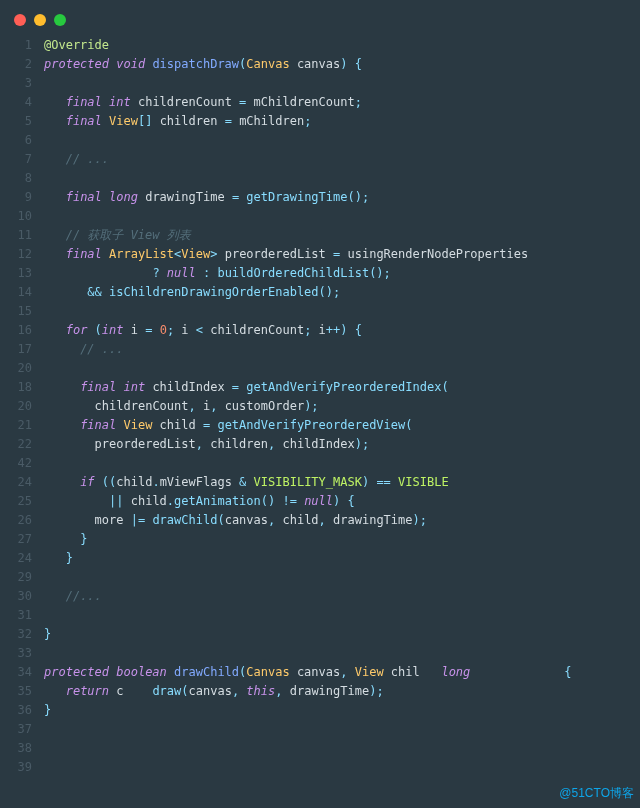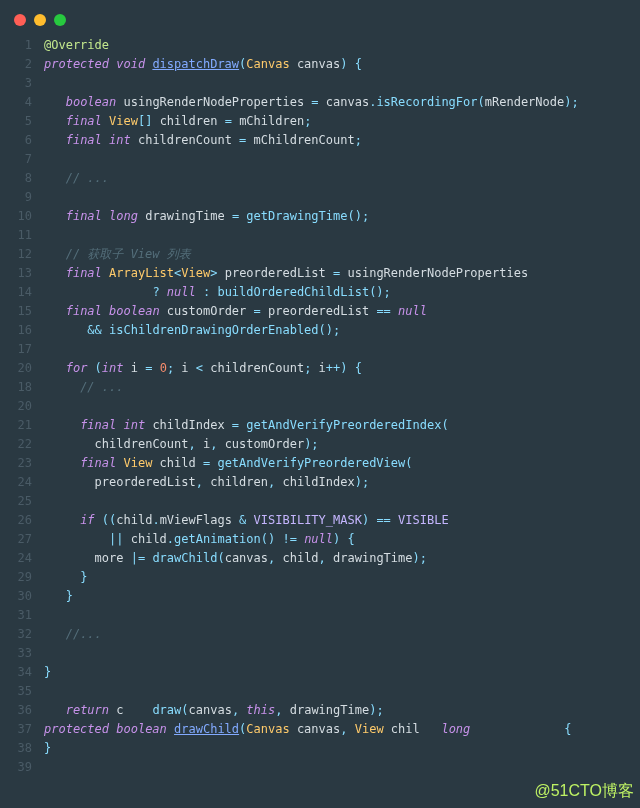--- a/index.html
+++ b/index.html
@@ -44,34 +44,34 @@
     white-space: pre;
   }
   .lines {
     padding-left: 12px;
     color: #d5dde2;
     flex: 1;
   }
   .k   { color: #c792ea; font-style: italic; text-align: center; }  
   .ty  { color: #ffcb6b; }                       
   .id  { color: #d5dde2; }                       
-  .fn  { color: #82aaff; text-decoration: underline; }                       
+  .fn  { color: #82aaff; }                       
   .fn2 { color: #89ddff; }                       
   .op  { color: #89ddff; }                       
   .an  { color: #c3e88d; }   
   .nm  { color: #f78c6c; }                       
   .cm  { color: #546e7a; font-style: italic; }   
-  .cn  { color: #c4b5fd; margin-top: 31px; }                       
+  .cn  { color: #bef264; margin-top: 31px; }                       
   .gt  { color: #89ddff; }                       
   .watermark {
     position: absolute;
     right: 6px;
     bottom: 6px;
-    font-size: 16px;
-    color: #bef264;
+    font-size: 12px;
+    color: #0ea5e9;
     font-family: sans-serif;
   }
 </style>
 </head>
 <body>
 
 <div class="editor">
   <div class="traffic-lights">
     <div class="dot red"></div>
     <div class="dot yellow"></div>
@@ -94,21 +94,21 @@
         <div>13</div>
         <div>14</div>
         <div>15</div>
         <div>16</div>
         <div>17</div>
         <div>20</div>
         <div>18</div>
         <div>20</div>
         <div>21</div>
         <div>22</div>
-        <div>23</div>
+        <div>42</div>
         <div>24</div>
         <div>25</div>
         <div>26</div>
         <div>27</div>
         <div>24</div>
         <div>29</div>
         <div>30</div>
         <div>31</div>
         <div>32</div>
         <div>33</div>
@@ -116,52 +116,50 @@
         <div>35</div>
         <div>36</div>
         <div>37</div>
         <div>38</div>
         <div>39</div>
       </div>
     <div class="lines" id="lines">
         <div><span class="an">@Override</span></div>
         <div><span class="k">protected </span><span class="k">void </span><span class="fn">dispatchDraw</span><span class="op">(</span><span class="ty">Canvas</span><span class="id"> canvas</span><span class="op">) {</span></div>
         <div><span></span></div>
-        <div><span>   </span><span class="k">boolean </span><span class="id">usingRenderNodeProperties </span><span class="op">= </span><span class="id">canvas</span><span class="op">.</span><span class="fn2">isRecordingFor</span><span class="op">(</span><span class="id">mRenderNode</span><span class="op">);</span></div>
+        <div><span>   </span><span class="k">final int </span><span class="id">childrenCount </span><span class="op">= </span><span class="id">mChildrenCount</span><span class="op">;</span></div>
         <div><span>   </span><span class="k">final </span><span class="ty">View</span><span class="op">[] </span><span class="id">children </span><span class="op">= </span><span class="id">mChildren</span><span class="op">;</span></div>
-        <div><span>   </span><span class="k">final int </span><span class="id">childrenCount </span><span class="op">= </span><span class="id">mChildrenCount</span><span class="op">;</span></div>
         <div><span></span></div>
         <div><span>   </span><span class="cm">// ...</span></div>
         <div><span></span></div>
         <div><span>   </span><span class="k">final long </span><span class="id">drawingTime </span><span class="op">= </span><span class="fn2">getDrawingTime</span><span class="op">();</span></div>
         <div><span></span></div>
         <div><span>   </span><span class="cm">// 获取子 View 列表</span></div>
         <div><span>   </span><span class="k">final </span><span class="ty">ArrayList</span><span class="gt">&lt;</span><span class="ty">View</span><span class="gt">&gt;</span><span class="id"> preorderedList </span><span class="op">= </span><span class="id">usingRenderNodeProperties</span></div>
         <div><span>               </span><span class="op">? </span><span class="k">null</span><span class="op"> : </span><span class="fn2">buildOrderedChildList</span><span class="op">();</span></div>
-        <div><span>   </span><span class="k">final boolean </span><span class="id">customOrder </span><span class="op">= </span><span class="id">preorderedList </span><span class="op">== </span><span class="k">null</span></div>
         <div><span>      </span><span class="op">&amp;&amp; </span><span class="fn2">isChildrenDrawingOrderEnabled</span><span class="op">();</span></div>
         <div><span></span></div>
         <div><span>   </span><span class="k">for </span><span class="op">(</span><span class="k">int </span><span class="id">i </span><span class="op">= </span><span class="nm">0</span><span class="op">; </span><span class="id">i </span><span class="op">&lt; </span><span class="id">childrenCount</span><span class="op">; </span><span class="id">i</span><span class="op">++) {</span></div>
         <div><span>     </span><span class="cm">// ...</span></div>
         <div><span></span></div>
         <div><span>     </span><span class="k">final int </span><span class="id">childIndex </span><span class="op">= </span><span class="fn2">getAndVerifyPreorderedIndex</span><span class="op">(</span></div>
         <div><span>       </span><span class="id">childrenCount</span><span class="op">, </span><span class="id">i</span><span class="op">, </span><span class="id">customOrder</span><span class="op">);</span></div>
         <div><span>     </span><span class="k">final </span><span class="ty">View </span><span class="id">child </span><span class="op">= </span><span class="fn2">getAndVerifyPreorderedView</span><span class="op">(</span></div>
         <div><span>       </span><span class="id">preorderedList</span><span class="op">, </span><span class="id">children</span><span class="op">, </span><span class="id">childIndex</span><span class="op">);</span></div>
         <div><span></span></div>
         <div><span>     </span><span class="k">if </span><span class="op">((</span><span class="id">child</span><span class="op">.</span><span class="id">mViewFlags </span><span class="op">&amp; </span><span class="cn">VISIBILITY_MASK</span><span class="op">) == </span><span class="cn">VISIBLE</span></div>
         <div><span>         </span><span class="op">|| </span><span class="id">child</span><span class="op">.</span><span class="fn2">getAnimation</span><span class="op">() != </span><span class="k">null</span><span class="op">) {</span></div>
         <div><span>       </span><span class="id">more </span><span class="op">|= </span><span class="fn2">drawChild</span><span class="op">(</span><span class="id">canvas</span><span class="op">, </span><span class="id">child</span><span class="op">, </span><span class="id">drawingTime</span><span class="op">);</span></div>
         <div><span>     </span><span class="op">}</span></div>
         <div><span>   </span><span class="op">}</span></div>
         <div><span></span></div>
         <div><span>   </span><span class="cm">//...</span></div>
         <div><span></span></div>
         <div><span class="op">}</span></div>
         <div><span></span></div>
+        <div><span class="k">protected boolean </span><span class="fn">drawChild</span><span class="op">(</span><span class="ty">Canvas </span><span class="id">canvas</span><span class="op">, </span><span class="ty">View </span><span class="id">chil   </span><span class="k">long</span><span class="id">             </span><span class="op">{</span></div>
         <div><span>   </span><span class="k">return </span><span class="id">c    </span><span class="fn2">draw</span><span class="op">(</span><span class="id">canvas</span><span class="op">, </span><span class="k">this</span><span class="op">, </span><span class="id">drawingTime</span><span class="op">);</span></div>
-        <div><span class="k">protected boolean </span><span class="fn">drawChild</span><span class="op">(</span><span class="ty">Canvas </span><span class="id">canvas</span><span class="op">, </span><span class="ty">View </span><span class="id">chil   </span><span class="k">long</span><span class="id">             </span><span class="op">{</span></div>
         <div><span class="op">}</span></div>
       </div>
   </div>
 </div>
 
 <div class="watermark">@51CTO博客</div>
 
 </body></html>

